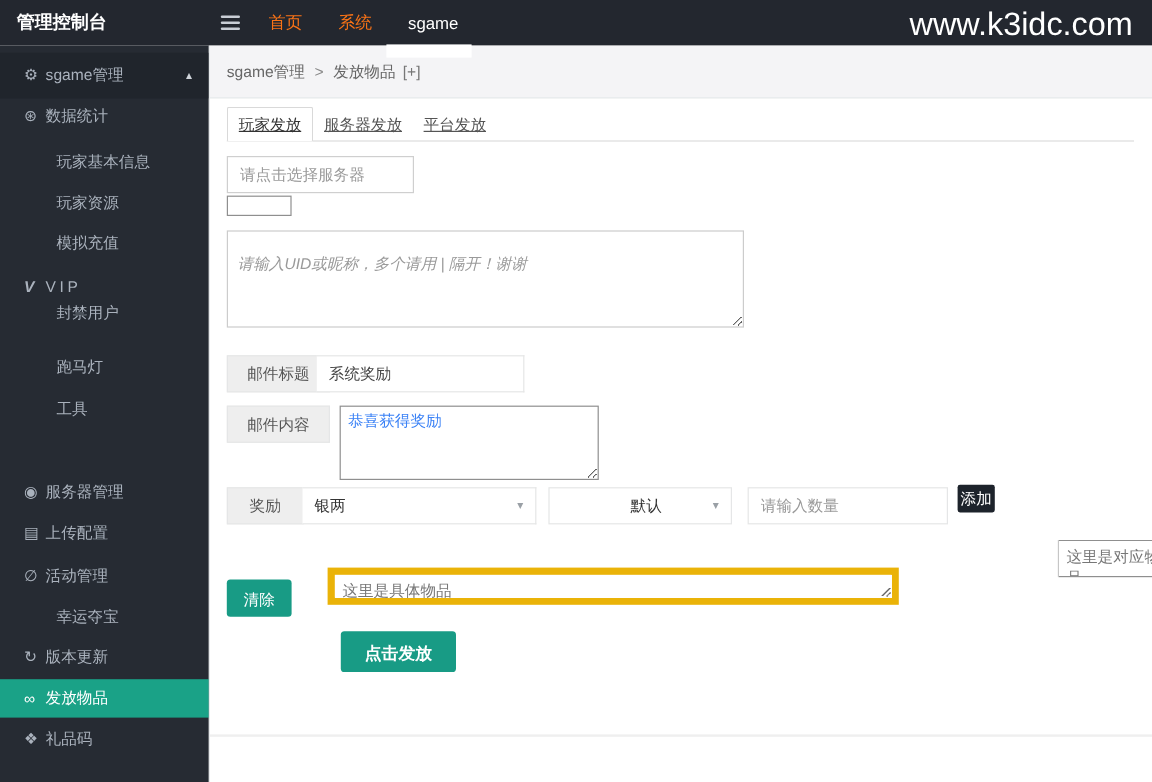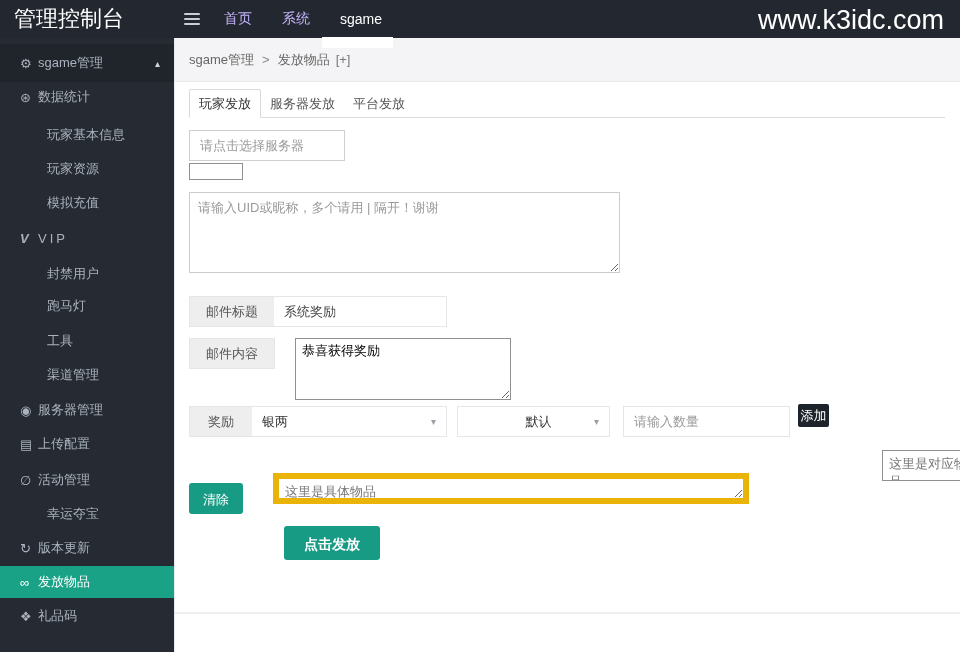--- a/index.html
+++ b/index.html
@@ -1,26 +1,26 @@
 <!DOCTYPE html>
 <html><head>
 <meta charset="utf-8">
 <style>
   html,body{margin:0;padding:0;background:#fff;}
   .screen{position:relative;width:960px;height:652px;overflow:hidden;background:#fff;
           font-family:"Liberation Sans","DejaVu Sans",sans-serif;font-size:13px;color:#555;}
 
   
   .topbar{position:absolute;left:0;top:0;width:960px;height:38px;background:#23272f;}
-  .logo{position:absolute;left:14px;top:0;line-height:38px;color:#fff;font-size:22px;font-weight:normal;}
+  .logo{position:absolute;left:14px;top:0;line-height:38px;color:#fff;font-size:15px;font-weight:bold;}
   .topnav{position:absolute;left:184px;top:0;height:38px;display:flex;align-items:center;}
   .nav-toggle{width:16px;height:12px;margin-right:24px;display:flex;flex-direction:column;justify-content:space-between;cursor:pointer;}
   .nav-toggle i{display:block;height:2px;background:#c9ced6;border-radius:1px;}
   .nav-toggle i:before{content:"";}
-  .topnav a{color:#c4b5fd;text-decoration:none;margin-right:30px;font-size:14px;cursor:pointer;}
+  .topnav a{color:#f97316;text-decoration:none;margin-right:30px;font-size:14px;cursor:pointer;}
   .topnav a.active{color:#fff;}
   .watermark{position:absolute;right:16px;top:2px;line-height:36px;color:#fff;font-size:27px;}
   .notch{position:absolute;left:322px;top:37px;width:71px;height:11px;background:#fff;z-index:6;}
 
   
   .sidebar{position:absolute;left:0;top:38px;width:174px;height:614px;background:#262b33;}
   .srow{position:absolute;left:0;width:174px;height:34px;display:flex;align-items:center;color:#aab2bd;cursor:pointer;}
   .srow .ic{width:18px;margin-left:20px;font-size:13px;text-align:left;flex:0 0 18px;}
   .srow .lbl{font-size:13px;}
   .srow.sub{padding-left:47px;box-sizing:border-box;}
@@ -33,37 +33,37 @@
   .main-left-border{position:absolute;left:174px;top:38px;width:1px;height:614px;background:#e7eaec;}
   .breadcrumb{position:absolute;left:175px;top:38px;width:785px;height:44px;background:#f4f4f6;
               border-bottom:1px solid #e7eaec;display:flex;align-items:center;box-sizing:border-box;}
   .breadcrumb span{margin-left:0;color:#666;}
   .breadcrumb .bc-parent{margin-left:14px;cursor:pointer;}
   .breadcrumb .bc-sep{margin:0 8px;color:#888;}
   .breadcrumb .bc-add{margin-left:6px;color:#777;cursor:pointer;}
 
   .tabbar{position:absolute;left:189px;top:90px;width:756px;height:28px;display:flex;align-items:flex-end;
           border-bottom:1px solid #dcdcdc;box-sizing:border-box;}
-  .tab{padding:6px 9px;color:#555;cursor:pointer;font-size:13px;line-height:15px;}
+  .tab{padding:6px 9px;color:#555;cursor:pointer;font-size:13px;line-height:15px;text-decoration:underline;}
   .tab.active{background:#fff;border:1px solid #d9d9d9;border-bottom:1px solid #fff;border-radius:2px 2px 0 0;
               margin-bottom:-1px;color:#333;}
 
   input,textarea{font-family:"Liberation Sans","DejaVu Sans",sans-serif;font-size:13px;color:#333;box-sizing:border-box;outline:none;}
   ::placeholder{color:#9a9a9a;opacity:1;}
 
   .inp-server{position:absolute;left:189px;top:130px;width:156px;height:31px;border:1px solid #cfcfcf;padding:0 10px;}
   .inp-mini{position:absolute;left:189px;top:163px;width:54px;height:17px;border:1px solid #8f8f8f;padding:0 3px;}
-  .ta-uid{position:absolute;left:189px;top:192px;width:431px;height:81px;border:1px solid #ccc;padding:6px 8px;}
+  .ta-uid{position:absolute;left:189px;top:192px;width:431px;height:81px;border:1px solid #ccc;padding:18px 8px;font-style:italic;}
 
   .grp-label{position:absolute;background:#eee;border:1px solid #e5e6e7;box-sizing:border-box;
              text-align:center;color:#555;line-height:29px;height:31px;}
   .lbl-mailtitle{left:189px;top:296px;width:86px;}
-  .inp-mailtitle{position:absolute;left:274px;top:296px;width:173px;height:31px;border:1px solid #e5e6e7;border-left:none;padding:0 10px;color:#444;}
+  .inp-mailtitle{position:absolute;left:264px;top:296px;width:173px;height:31px;border:1px solid #e5e6e7;border-left:none;padding:0 10px;color:#444;}
   .lbl-mailcontent{left:189px;top:338px;width:86px;}
-  .ta-mailcontent{position:absolute;left:283px;top:338px;width:216px;height:62px;border:1px solid #8f8f8f;padding:3px 6px;color:#000000;margin-left:12px;}
+  .ta-mailcontent{position:absolute;left:283px;top:338px;width:216px;height:62px;border:1px solid #8f8f8f;padding:3px 6px;color:#3b82f6;}
 
   .lbl-reward{left:189px;top:406px;width:64px;}
   .sel{position:absolute;top:406px;height:31px;background:#fff;border:1px solid #e5e6e7;box-sizing:border-box;
        line-height:29px;padding-left:10px;color:#333;cursor:pointer;}
   .sel .caret{position:absolute;right:10px;top:0;color:#9aa0a6;font-size:10px;}
   .sel-type{left:252px;width:195px;border-left:none;}
   .sel-sub{left:457px;width:153px;text-align:center;}
   .inp-qty{position:absolute;left:623px;top:406px;width:167px;height:31px;border:1px solid #e5e6e7;padding:0 10px;}
   .btn-add{position:absolute;left:798px;top:404px;width:31px;height:23px;background:#1d232b;color:#fff;
            text-align:center;line-height:23px;border-radius:2px;cursor:pointer;font-size:13px;}
@@ -115,31 +115,28 @@
     <div class="srow sub" style="top:114px;">
       <span class="lbl">玩家资源</span>
     </div>
     <div class="srow sub" style="top:148px;">
       <span class="lbl">模拟充值</span>
     </div>
     <div class="srow" style="top:183px;">
       <span class="ic vip-ic">V</span>
       <span class="lbl" style="letter-spacing:3px;">VIP</span>
     </div>
-    <div class="srow sub" style="top:219px;font-family:Liberation Serif, serif;">
+    <div class="srow sub" style="top:206px;font-family:Liberation Serif, serif;">
       <span class="lbl">封禁用户</span>
     </div>
     <div class="srow sub" style="top:286px;">
       <span class="lbl">工具</span>
     </div>
     <div class="srow sub" style="top:251px;">
       <span class="lbl">跑马灯</span>
-    </div>
-    <div class="srow sub" style="top:320px;">
-      <span class="lbl">渠道管理</span>
     </div>
     <div class="srow" style="top:355px;">
       <span class="ic">◉</span>
       <span class="lbl">服务器管理</span>
     </div>
     <div class="srow" style="top:389px;">
       <span class="ic">▤</span>
       <span class="lbl">上传配置</span>
     </div>
     <div class="srow" style="top:425px;">

